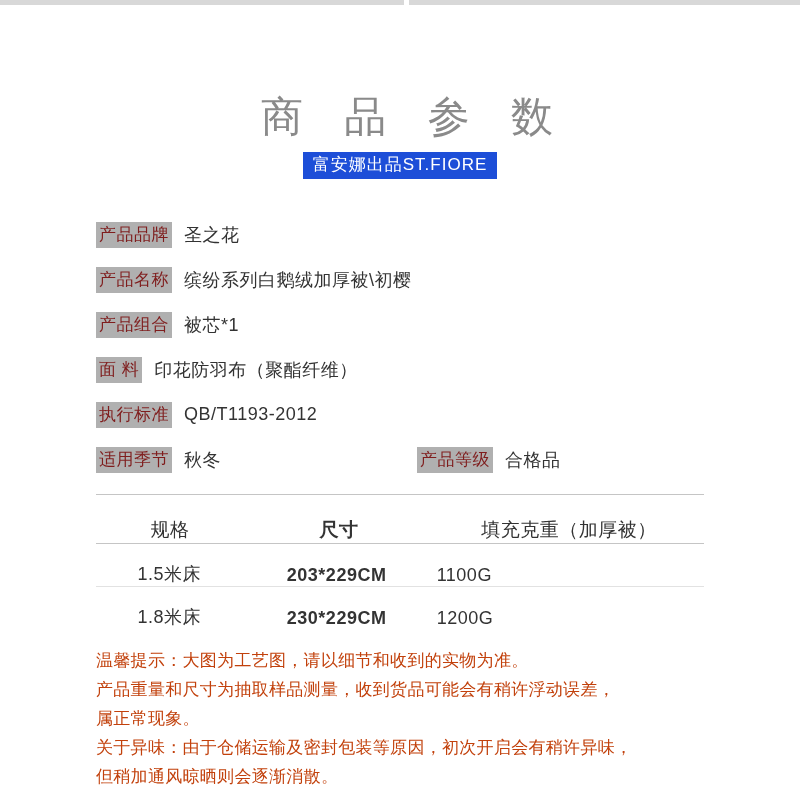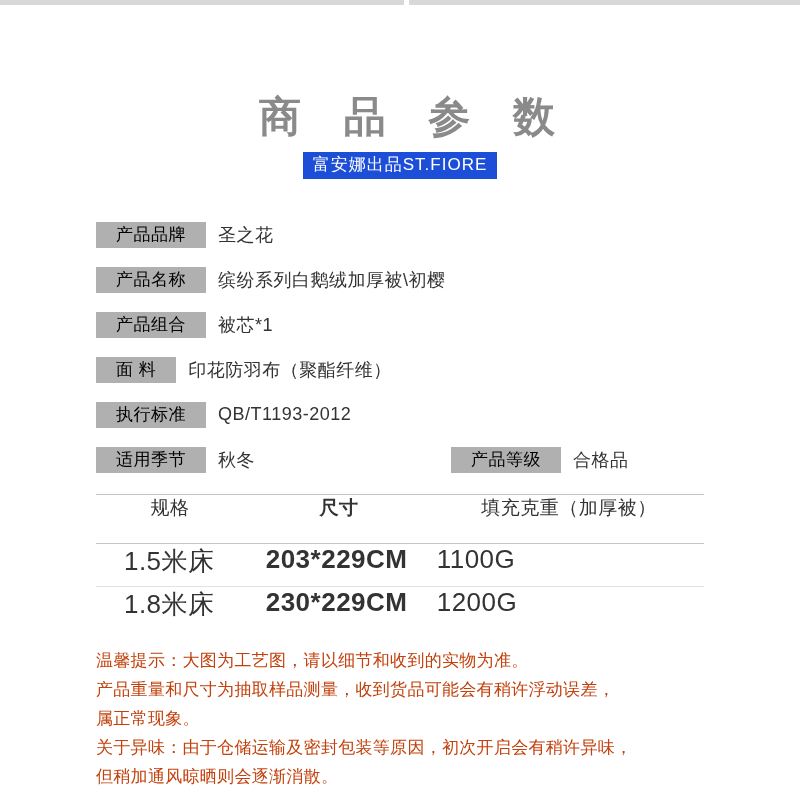--- a/index.html
+++ b/index.html
@@ -44,21 +44,21 @@
     top: 90px;
     left: 0;
     width: 800px;
     text-align: center;
   }
   .header-title {
     font-family: "DejaVu Sans", sans-serif;
     font-size: 42px;
     letter-spacing: 14px;
     color: #8a8a8a;
-    font-weight: bold;
+    font-weight: normal;
     line-height: 54px;
     padding-left: 28px;
   }
   .header-sub {
     display: inline-block;
     margin-top: 8px;
     background: #1d4ed8;
     color: #ffffff;
     font-size: 17px;
     letter-spacing: 1px;
@@ -73,25 +73,25 @@
     left: 96px;
     width: 620px;
   }
   .spec-row {
     display: flex;
     align-items: center;
     height: 45px;
   }
   .tag {
     background: #b0b0b0;
-    color: #000000;
+    color: #7f1d1d;
     font-size: 17px;
     line-height: 26px;
     height: 26px;
-    padding: 0 20px;
+    padding: 0 3px;
     white-space: nowrap;
     letter-spacing: 0.5px;
     box-sizing: border-box;
   }
   .val {
     font-size: 18px;
     color: #333333;
     margin-left: 12px;
     white-space: nowrap;
     letter-spacing: 0.5px;
@@ -104,33 +104,33 @@
   .table {
     position: absolute;
     top: 494px;
     left: 96px;
     width: 608px;
     border-top: 1px solid #c5c5c5;
   }
   .table-row {
     display: flex;
     height: 42px;
-    align-items: flex-start;
+    align-items: flex-end;
     border-bottom: 1px solid #e2e2e2;
   }
   .table-row.head {
     height: 48px;
     border-bottom: 1px solid #c5c5c5;
   }
   .table-row.last {
     border-bottom: none;
   }
   .cell {
     text-align: center;
-    font-size: 26px;
+    font-size: 18px;
     color: #333333;
     letter-spacing: 0.5px;
   }
   .cell.c1 { width: 148px; }
   .cell.c2 { width: 190px; font-weight: bold; }
   .cell.c3 { width: 270px; text-align: left; padding-left: 6px; }
   .table-row.head .cell { font-size: 19px; }
   .table-row.head .cell.c3 { padding-left: 0; text-align: center; }
 
   

